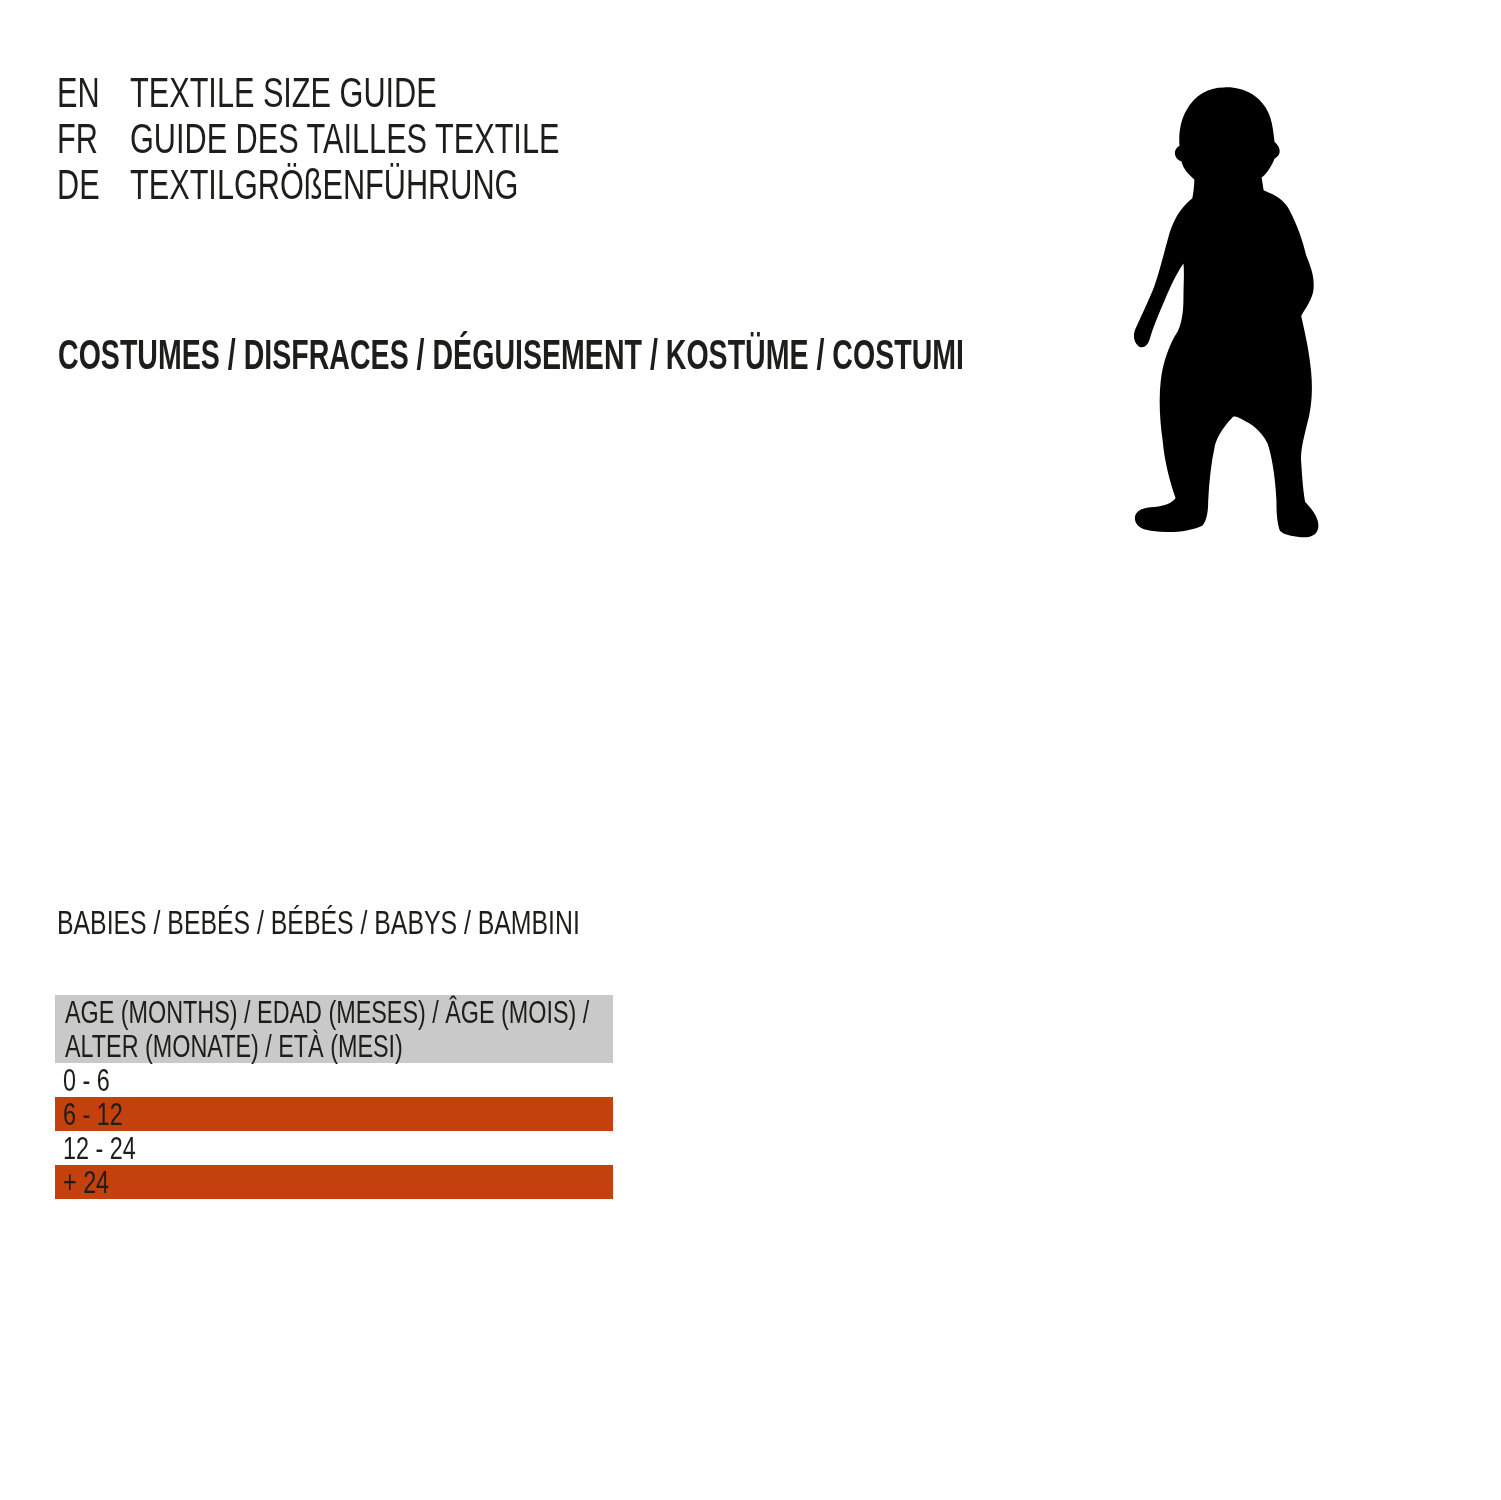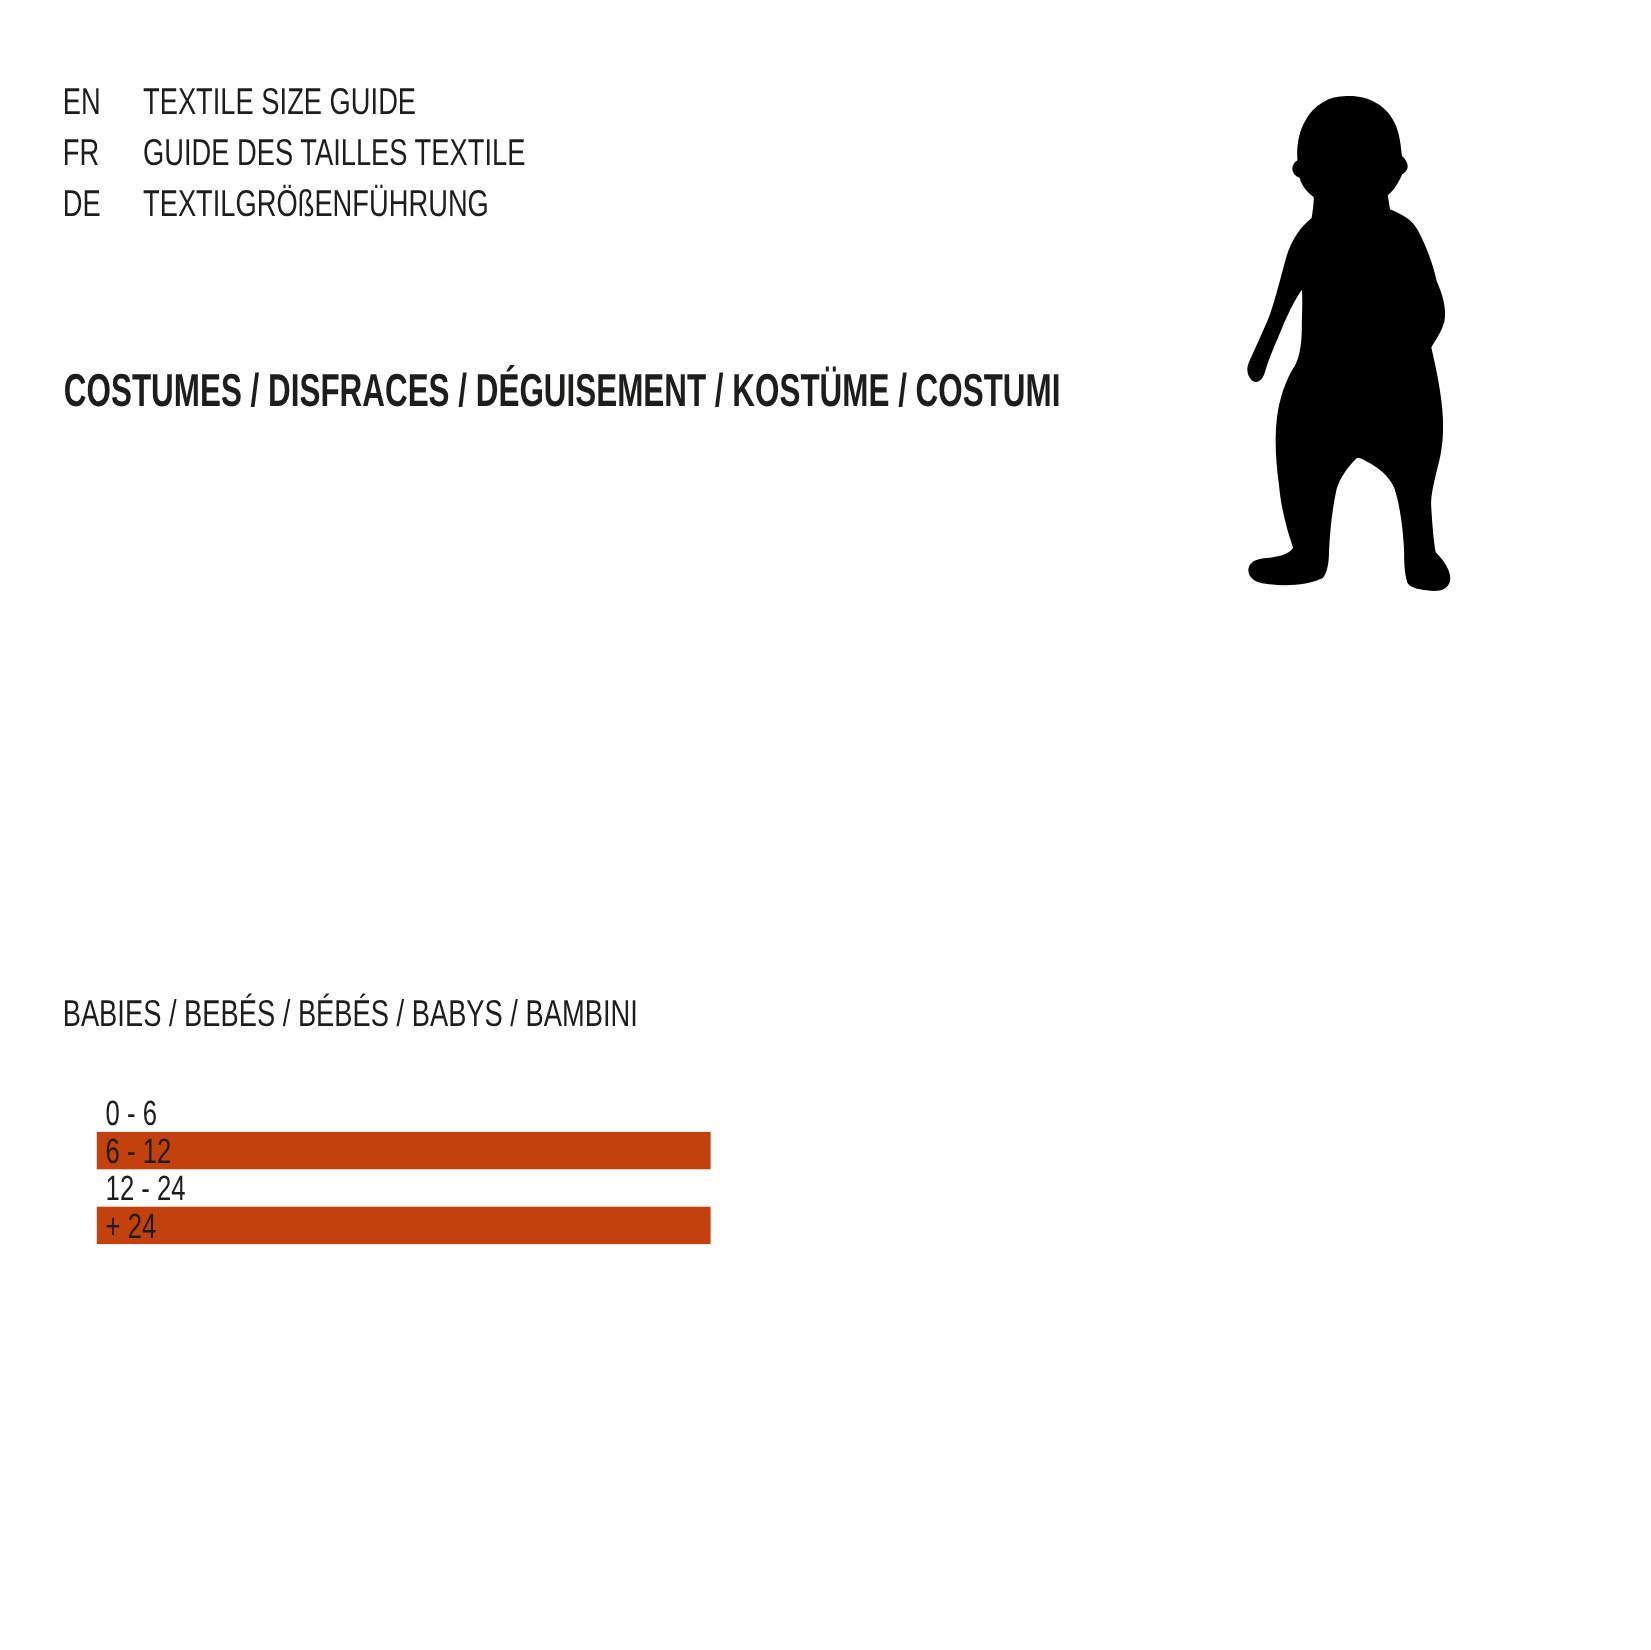--- a/index.html
+++ b/index.html
@@ -23,21 +23,21 @@
     display: inline-block;
     transform: scaleX(0.68);
     transform-origin: left center;
     white-space: nowrap;
   }
 
   .lang-list {
     position: absolute;
     left: 57px;
     top: 70px;
-    font-size: 34px;
+    font-size: 42px;
     font-weight: 500;
   }
   .lang-row { height: 46px; line-height: 46px; }
   .lang-code { display: inline-block; width: 100px; }
 
   .category-title {
     position: absolute;
     left: 58px;
     top: 330px;
     font-size: 42px;
@@ -76,21 +76,20 @@
     box-sizing: border-box;
     width: 100%;
   }
   .table-header-line { height: 34px; line-height: 34px; }
   .table-row {
     height: 34px;
     line-height: 34px;
     padding-left: 8px;
     box-sizing: border-box;
     width: 100%;
-    margin-left: 33px;
   }
   .table-row.alt { background: #c2410c; }
 </style>
 </head>
 <body>
 
 <div class="lang-list">
   <div class="lang-row">
     <span class="cond"><span class="lang-code">EN</span><span>TEXTILE SIZE GUIDE</span></span>
   </div>
@@ -154,20 +153,28 @@
     C47,49 49,35 55,25
     C63,10 77,2 93,2
     Z"></path>
 </svg>
 
 <div class="babies-heading">
   <span class="cond">BABIES / BEBÉS / BÉBÉS / BABYS / BAMBINI</span>
 </div>
 
 <div class="size-table">
+  <div class="table-header">
+    <div class="table-header-line">
+      <span class="cond">AGE (MONTHS) / EDAD (MESES) / ÂGE (MOIS) /</span>
+    </div>
+    <div class="table-header-line">
+      <span class="cond">ALTER (MONATE) / ETÀ (MESI)</span>
+    </div>
+  </div>
   <div class="table-row">
     <span class="cond">0 - 6</span>
   </div>
   <div class="table-row alt">
     <span class="cond">6 - 12</span>
   </div>
   <div class="table-row">
     <span class="cond">12 - 24</span>
   </div>
   <div class="table-row alt">

